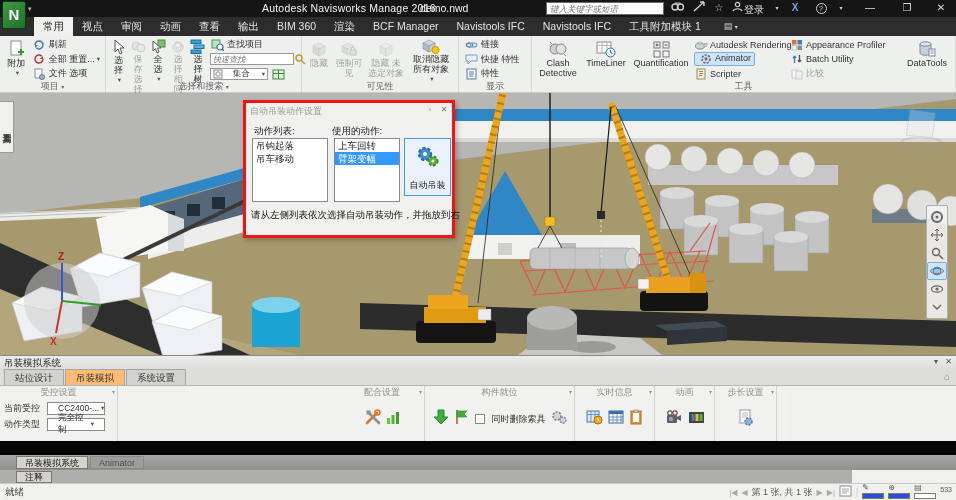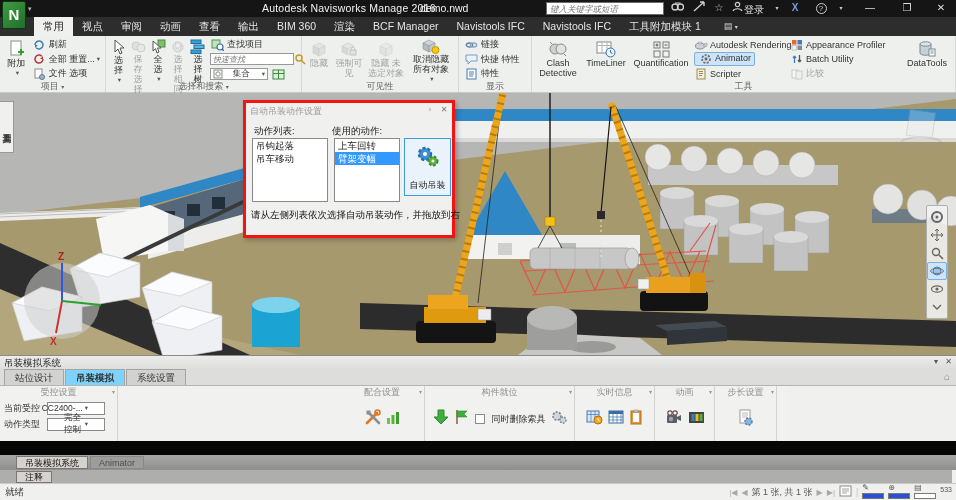--- a/index.html
+++ b/index.html
@@ -49,37 +49,37 @@
 .listbox{position:absolute;top:35px;height:64px;background:#fff;border:1px solid #8a8a8a;font-size:9.5px;overflow:hidden}
 .listbox .li{padding:0 3px;height:13px;line-height:13px;white-space:nowrap}
 .listbox .li.sel{background:#3399ff;color:#fff}
 .autobtn{position:absolute;left:158px;top:35px;width:47px;height:58px;background:#eaf3fc;border:1px solid #3d9be0;display:flex;flex-direction:column;align-items:center;justify-content:space-between;padding:5px 1px 3px;font-size:9px;color:#222}
 .dlg-instr{position:absolute;left:5px;top:106px;width:200px;font-size:9.5px;line-height:12px;color:#111;white-space:nowrap}
 
 .dock-title{position:absolute;top:355px;left:0;width:956px;height:14px;background:linear-gradient(#ececea,#dddddb);border-top:1px solid #8a8a88;font-size:9.5px;color:#222;padding:1px 4px}
 .dock-title .tctl{position:absolute;top:1px;font-size:8px;color:#555}
 .dock-tabs{position:absolute;top:369px;left:0;width:956px;height:17px;background:#dddddb;border-bottom:1px solid #b5b5b3;display:flex;align-items:flex-end;padding-left:4px;font-size:9.5px}
 .dtab{height:16px;line-height:15px;padding:0 10px;border:1px solid #a5a5a3;border-bottom:none;background:#d2d2d0;color:#333;margin-right:1px}
-.dtab.active{background:#7dd3fc;font-weight:bold}
+.dtab.active{background:#fdba74;font-weight:normal}
 .dock-home{position:absolute;right:6px;top:2px;color:#8a8a88;font-size:10px}
 .dock-body{position:absolute;top:386px;left:0;width:788px;height:55px;background:#f1f1ef}
 .dgroup{position:absolute;top:0;height:55px;border-right:1px solid #d2d2d0}
 .dglabel{position:relative;height:13px;text-align:center;font-size:9px;color:#8f8f8d;line-height:13px;white-space:nowrap}
 .dglabel .gdd{position:absolute;right:2px;top:0;font-size:6px;color:#999}
 .dgcontent{display:flex;align-items:center;justify-content:center;height:40px;gap:3px;padding:0 4px}
 .ybtn{width:19px;height:19px;background:#f4edbb;border:1px solid #cdbd72;border-radius:2px;font-size:11px;line-height:17px;text-align:center;color:#222}
 .ctl-row{display:flex;align-items:center;gap:7px;font-size:9px;color:#333;height:16px}
-.combo{display:flex;align-items:center;justify-content:flex-end;border:1px solid #8a8a8a;background:#fff;height:13px;font-size:8.5px;color:#333;padding:0 16px;width:58px}
+.combo{display:flex;align-items:center;justify-content:space-between;border:1px solid #8a8a8a;background:#fff;height:13px;font-size:8.5px;color:#333;padding:0 10px;width:58px}
 .chk{width:10px;height:10px;border:1px solid #8a8a8a;background:#fff;display:inline-block}
 .dock-black{position:absolute;top:441px;left:0;width:956px;height:14px;background:#060606}
 
 .doctabs{position:absolute;top:455px;left:0;width:956px;height:15px;background:linear-gradient(#a8a8a6,#8f8f8d);display:flex;align-items:center;padding-left:16px;gap:2px}
 .filetab{height:13px;line-height:12px;font-size:9px;padding:0 8px;border:1px solid #777;background:#d6d3cc;color:#111}
 .filetab.inactive{background:#9d9d9b;color:#4d4d4b;border-color:#888}
-.commentrow{position:absolute;top:470px;left:0;width:952px;height:13px;background:#aeaeac;display:flex;align-items:center;padding-left:16px}
+.commentrow{position:absolute;top:470px;left:0;width:852px;height:13px;background:#aeaeac;display:flex;align-items:center;padding-left:16px}
 .commenttab{height:12px;line-height:11px;font-size:9px;padding:0 8px;border:1px solid #777;background:#d6d3cc;color:#111}
 .statusbar{position:absolute;top:483px;left:0;width:956px;height:17px;background:#f0f0ee;border-top:1px solid #c9c9c7;font-size:9.5px;color:#333}
 .sb-right{position:absolute;right:4px;top:1px;display:flex;align-items:center;gap:4px;font-size:9px;color:#555}
 .sb-nav{color:#a8a8a6;font-size:8px}
 .meter{position:relative;width:22px;height:13px}
 .meter .mico{position:absolute;left:0;top:-3px;font-size:8px;color:#555}
 .meter .mbar{position:absolute;left:0;bottom:0;width:22px;height:6px;border:1px solid #7a7a78}
 .mem{font-size:7px;color:#555;margin-top:-6px}
 </style>
 </head>

